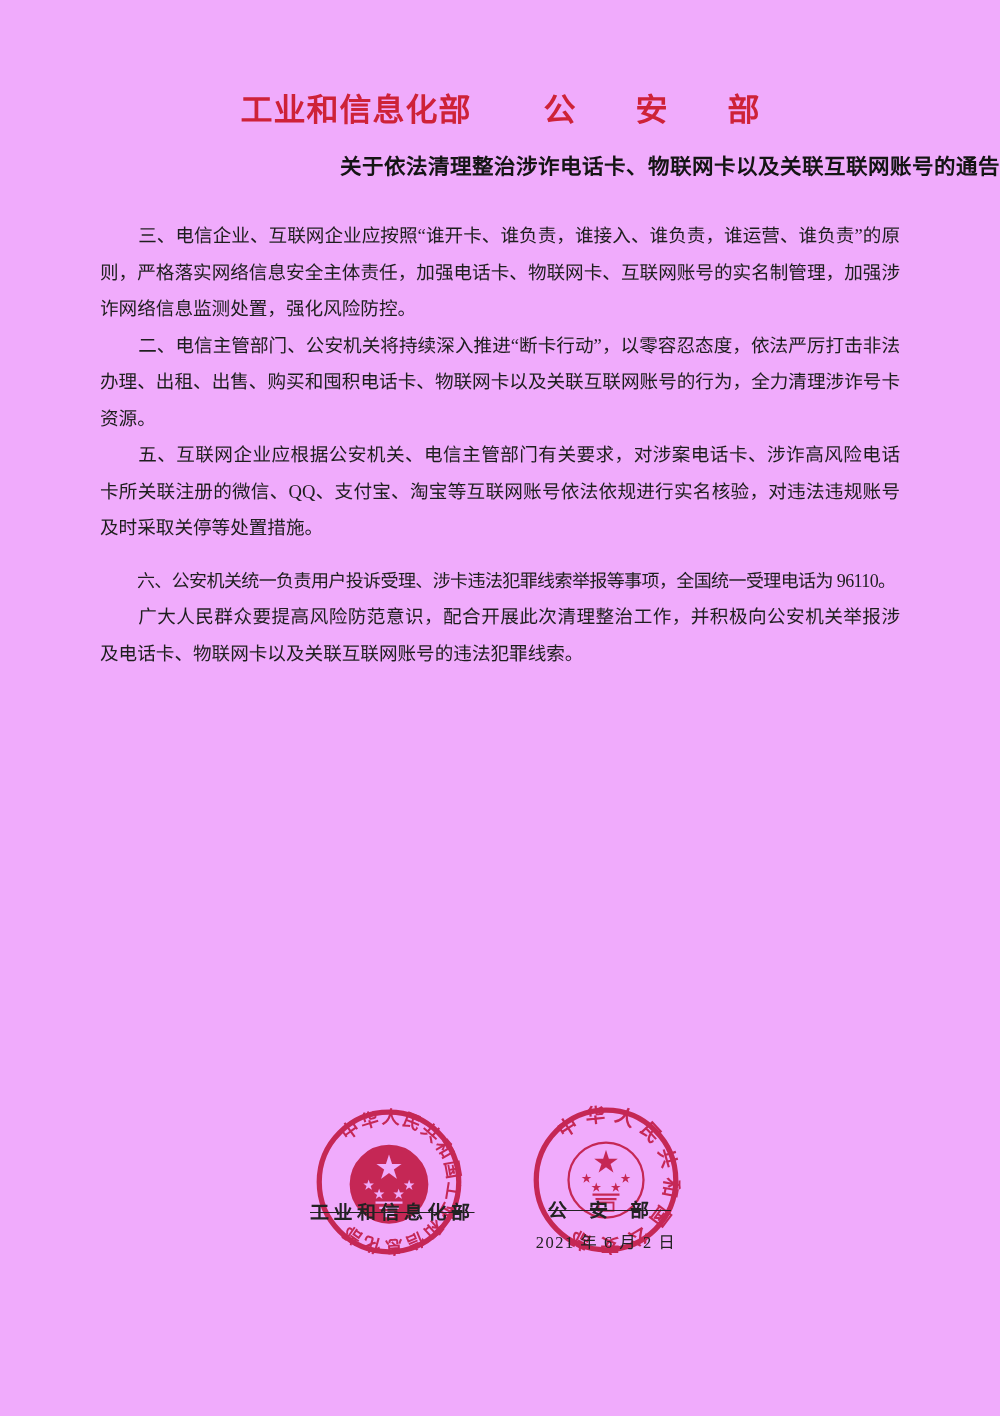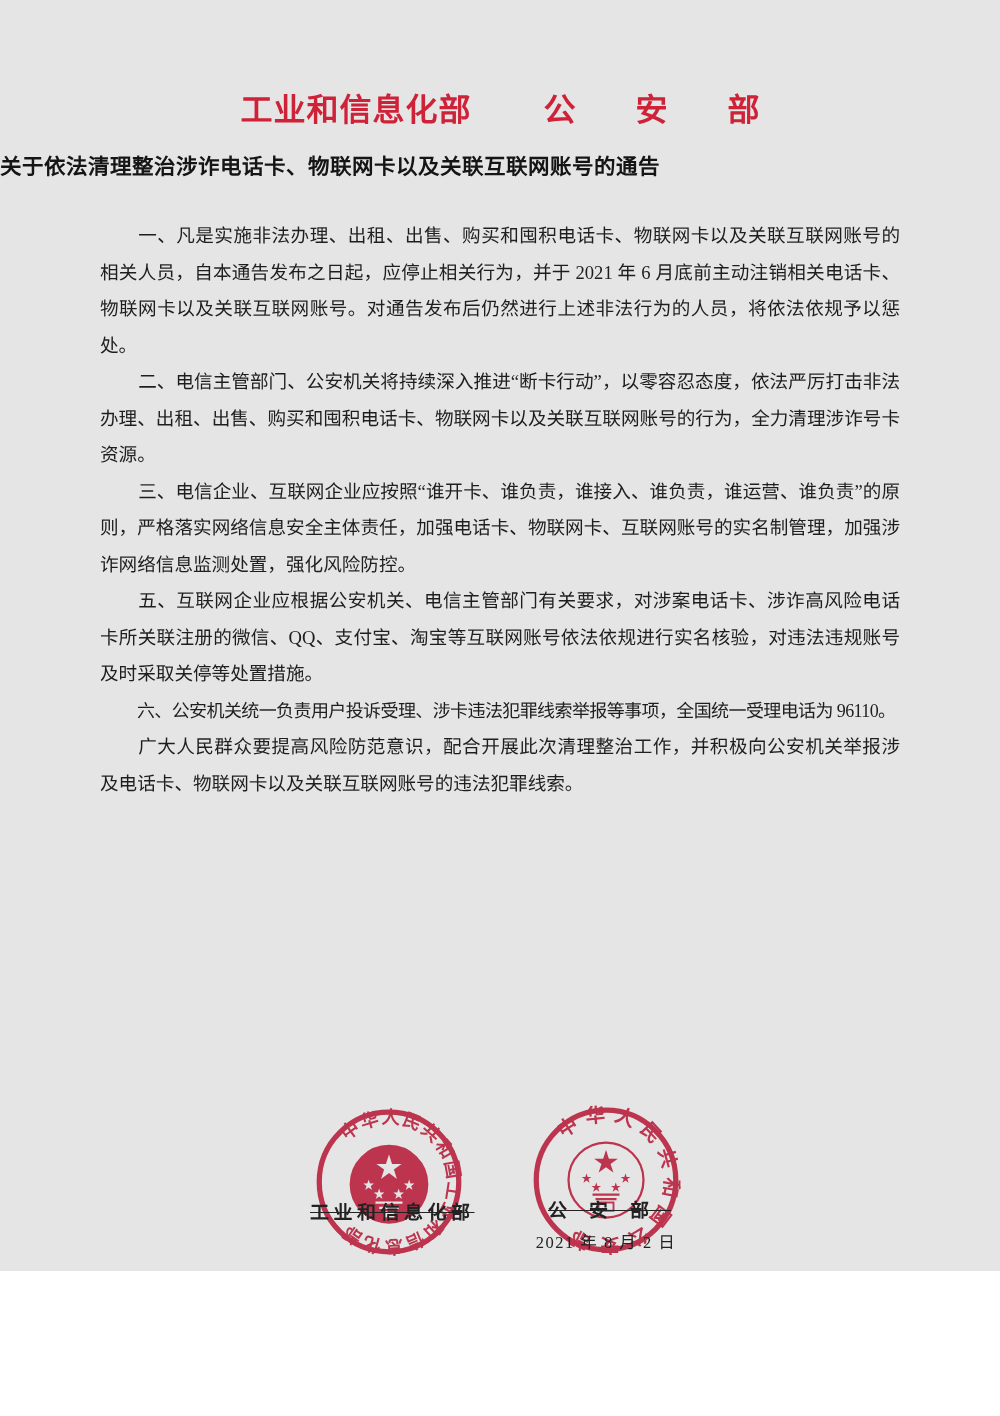--- a/index.html
+++ b/index.html
@@ -5,60 +5,61 @@
   html,body{margin:0;padding:0;}
   body{
     width:1000px;height:1416px;
     background:#ffffff;
     font-family:"Liberation Serif","DejaVu Serif",serif;
     color:#1e1e1e;
     overflow:hidden;
   }
   .page{
     position:relative;
-    width:1000px;height:1271px;
-    background:#e5e5e5;
+    width:1000px;height:1416px;
+    background:#f0abfc;
   }
   
   .red-header{
     padding-top:90px;
     display:flex;
     justify-content:center;
     align-items:baseline;
     gap:72px;
     color:#ce2238;
     font-size:32px;
     font-weight:bold;
     line-height:40px;
   }
   .ministry-left{letter-spacing:1px;}
   .ministry-right{letter-spacing:60px;margin-right:-60px;}
   .doc-title{
     margin-top:22px;
-    text-align:left;
+    text-align:right;
     font-size:21.5px;
     font-weight:bold;
     letter-spacing:.5px;
     line-height:30px;
     color:#151515;
   }
   
   .doc-body{
     width:800px;
     margin:36px auto 0;
     font-size:18.6px;
     line-height:36.5px;
     text-align:justify;
     color:#1e1e1e;
   }
   .doc-body p{margin:0;text-indent:2.05em;}
   .doc-body p.compact{
     font-size:18px;
     letter-spacing:-0.6px;
     white-space:nowrap;
+    margin-top:16px;
   }
   
   .seal{
     position:absolute;
     width:150px;height:150px;
   }
   .seal-left{left:314px;top:1107px;}
   .seal-right{left:531px;top:1105px;}
   .seal svg.stamp{
     position:absolute;left:0;top:0;
@@ -103,23 +104,22 @@
 <div class="page">
 
   <div class="red-header">
     <span class="ministry-left">工业和信息化部</span>
     <span class="ministry-right">公安部</span>
   </div>
 
   <div class="doc-title">关于依法清理整治涉诈电话卡、物联网卡以及关联互联网账号的通告</div>
 
   <div class="doc-body">
-    <p>一、凡是实施非法办理、出租、出售、购买和囤积电话卡、物联网卡以及关联互联网账号的相关人员，自本通告发布之日起，应停止相关行为，并于 2021 年 6 月底前主动注销相关电话卡、物联网卡以及关联互联网账号。对通告发布后仍然进行上述非法行为的人员，将依法依规予以惩处。</p>
+    <p>三、电信企业、互联网企业应按照“谁开卡、谁负责，谁接入、谁负责，谁运营、谁负责”的原则，严格落实网络信息安全主体责任，加强电话卡、物联网卡、互联网账号的实名制管理，加强涉诈网络信息监测处置，强化风险防控。</p>
     <p>二、电信主管部门、公安机关将持续深入推进“断卡行动”，以零容忍态度，依法严厉打击非法办理、出租、出售、购买和囤积电话卡、物联网卡以及关联互联网账号的行为，全力清理涉诈号卡资源。</p>
-    <p>三、电信企业、互联网企业应按照“谁开卡、谁负责，谁接入、谁负责，谁运营、谁负责”的原则，严格落实网络信息安全主体责任，加强电话卡、物联网卡、互联网账号的实名制管理，加强涉诈网络信息监测处置，强化风险防控。</p>
     <p>五、互联网企业应根据公安机关、电信主管部门有关要求，对涉案电话卡、涉诈高风险电话卡所关联注册的微信、QQ、支付宝、淘宝等互联网账号依法依规进行实名核验，对违法违规账号及时采取关停等处置措施。</p>
     <p class="compact">六、公安机关统一负责用户投诉受理、涉卡违法犯罪线索举报等事项，全国统一受理电话为 96110。</p>
     <p>广大人民群众要提高风险防范意识，配合开展此次清理整治工作，并积极向公安机关举报涉及电话卡、物联网卡以及关联互联网账号的违法犯罪线索。</p>
   </div>
 
   <div class="seal seal-left">
     <div class="seal-overlay">工业和信息化部</div>
     <svg class="stamp" viewBox="0 0 200 200">
       <circle cx="100" cy="100" r="93" fill="none" stroke="#cf2b49" stroke-width="7"></circle>
       <defs>
@@ -140,21 +140,21 @@
         <text x="127" y="109" font-size="15" fill="#ffffff" text-anchor="middle">★</text>
         <rect x="82" y="126" width="36" height="3" fill="#ffffff"></rect>
         <rect x="87" y="133" width="26" height="3" fill="#ffffff"></rect>
         <rect x="93" y="139" width="14" height="8" fill="#ffffff"></rect>
       </g>
     </svg>
   </div>
 
   <div class="seal seal-right">
     <div class="seal-overlay">公安部</div>
-    <div class="seal-date">2021 年 8 月 2 日</div>
+    <div class="seal-date">2021 年 6 月 2 日</div>
     <svg class="stamp" viewBox="0 0 200 200">
       <circle cx="100" cy="100" r="93" fill="none" stroke="#cf2b49" stroke-width="7"></circle>
       <defs>
         <path id="ringR" d="M 100,100 m -78,0 a 78,78 0 1,1 156,0 a 78,78 0 1,1 -156,0" fill="none"></path>
       </defs>
       <g transform="rotate(44 100 100)">
         <text class="ring-text" font-size="26" letter-spacing="11" fill="#cf2b49">
           <textPath href="#ringR" startOffset="0" textLength="362" lengthAdjust="spacing">中华人民共和国公安部</textPath>
         </text>
       </g>

